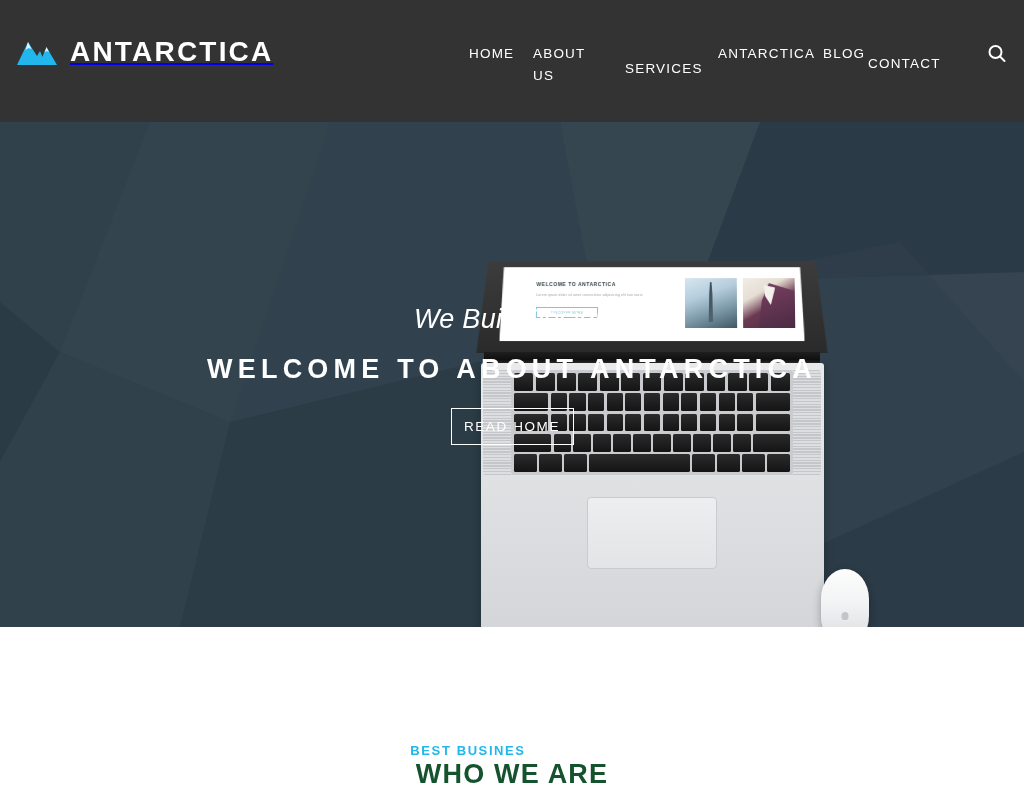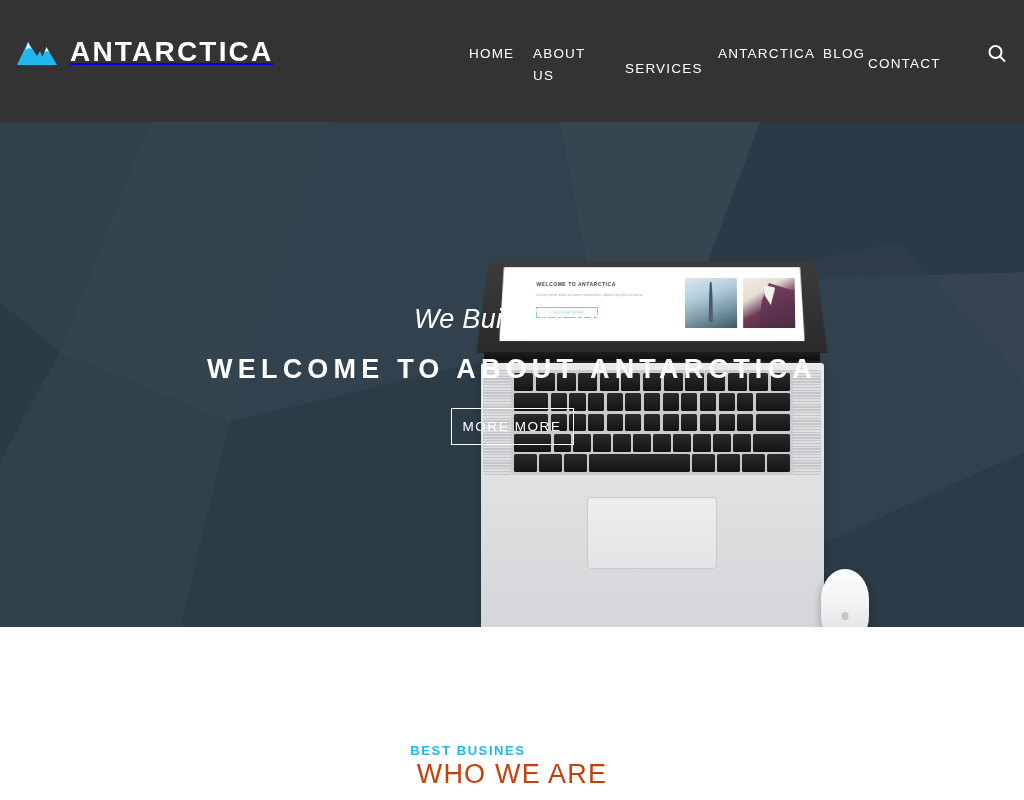--- a/index.html
+++ b/index.html
@@ -199,21 +199,21 @@
   .section{
     position:absolute; top:627px; left:0; width:1024px; height:173px;
     background:#ffffff;
   }
   .eyebrow{
     position:absolute; top:116px; left:0; width:936px; text-align:center;
     color:#22b7ec; font-size:13px; font-weight:bold; letter-spacing:1.6px;
   }
   .section-title{
     position:absolute; top:132px; left:0; width:1024px; text-align:center;
-    color:#c2410c; font-size:27px; font-weight:normal; letter-spacing:1.2px;
+    color:#14532d; font-size:27px; font-weight:bold; letter-spacing:1.2px;
   }
 </style>
 </head>
 <body>
 
 <div class="header">
 
   <a class="brand" href="#">
     <svg class="logo-mark" viewBox="0 0 42 28">
       <path d="M1 27 L12 4 L21 18 L24 13 L30 27 Z" fill="#22b7ec"></path>
@@ -359,21 +359,21 @@
 
     <div class="mouse">
       <div class="mouse-logo"></div>
     </div>
   </div>
 
   <div class="hero-content">
     <div class="hero-sub">We Built Design</div>
     <h1 class="hero-title">WELCOME TO ABOUT ANTARCTICA</h1>
     <div class="hero-actions">
-      <button class="btn btn-outline">MORE MORE</button>
+      <button class="btn btn-outline">READ HOME</button>
     </div>
   </div>
 </div>
 
 <div class="section">
   <div class="eyebrow">BEST BUSINES</div>
   <h2 class="section-title">WHO WE ARE</h2>
 </div>
 
 </body></html>

